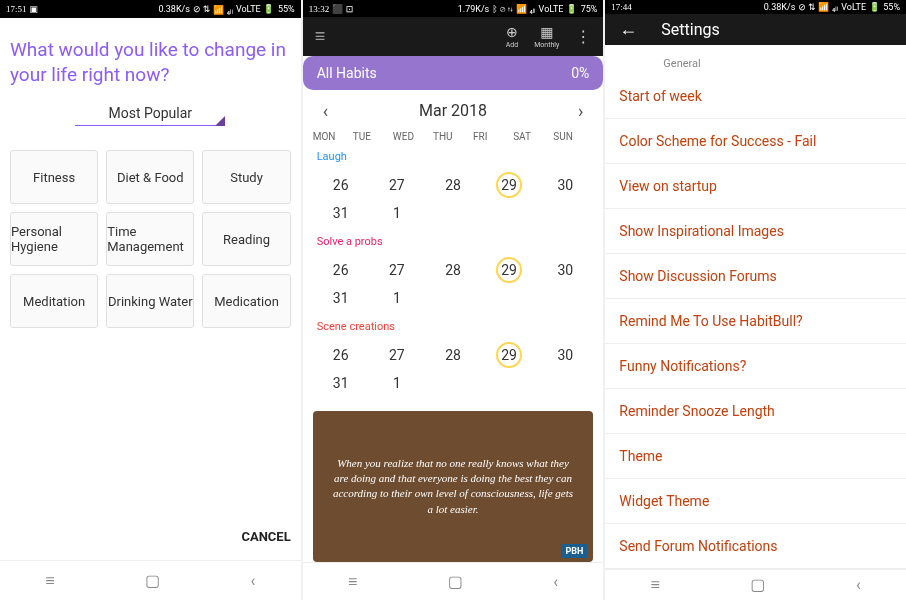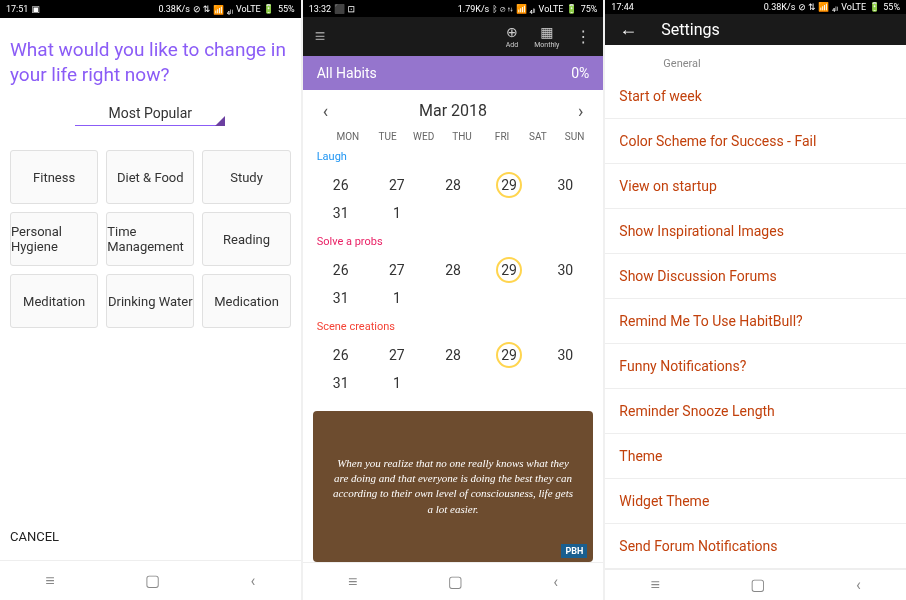--- a/index.html
+++ b/index.html
@@ -1,44 +1,44 @@
 <!DOCTYPE html>
 <html><head>
 <meta charset="utf-8">
 <style>
 * { box-sizing: border-box; margin: 0; padding: 0; }
 body { background: #f0f0f0; font-family: -apple-system, Roboto, sans-serif; display: flex; gap: 2px; width: 906px; height: 600px; }
 .screen { width: 302px; height: 600px; background: #fff; display: flex; flex-direction: column; position: relative; overflow: hidden; }
 .status-bar { height: 18px; background: #000; color: #fff; font-size: 9px; display: flex; align-items: center; justify-content: space-between; padding: 0 6px; }
 .status-right { display: flex; align-items: center; gap: 3px; }
-.status-left { display: flex; align-items: flex-start; gap: 3px; }
+.status-left { display: flex; align-items: flex-start; gap: 3px; font-family: Liberation Serif, serif; }
 
 
 .s1-content { flex: 1; padding: 20px 10px 0; display: flex; flex-direction: column; }
 .s1-title { color: #8b5cf6; font-size: 19px; font-weight: 400; line-height: 1.3; margin-bottom: 18px; }
 .s1-dropdown { align-self: center; width: 150px; text-align: center; padding-bottom: 4px; border-bottom: 1px solid #8b5cf6; font-size: 14px; color: #333; position: relative; margin-bottom: 24px; }
 .s1-dropdown::after { content: ''; position: absolute; right: 0; bottom: -1px; width: 0; height: 0; border-left: 10px solid transparent; border-bottom: 10px solid #6b3fa0; }
 .s1-grid { display: grid; grid-template-columns: 1fr 1fr 1fr; gap: 8px; }
 .s1-btn { border: 1px solid #e0e0e0; background: #fafafa; border-radius: 3px; height: 54px; display: flex; align-items: center; justify-content: center; font-size: 13px; color: #333; }
-.s1-cancel { text-align: left; font-weight: 400; font-size: 13px; padding: 16px 0; color: #222; }
+.s1-cancel { text-align: right; font-weight: 700; font-size: 13px; padding: 16px 0; color: #222; }
 .nav-bar { height: 40px; display: flex; align-items: center; justify-content: space-around; border-top: 1px solid #eee; }
 .nav-icon { color: #888; font-size: 16px; }
 
 
 .s2-topbar { height: 40px; background: #1a1a1a; display: flex; align-items: center; justify-content: space-between; padding: 0 12px; }
 .s2-menu { color: #999; font-size: 18px; }
 .s2-actions { display: flex; gap: 16px; align-items: center; }
 .s2-action { display: flex; flex-direction: column; align-items: center; color: #ccc; font-size: 7px; gap: 1px; }
 .s2-action-icon { font-size: 14px; }
 .s2-more { color: #ccc; font-size: 16px; }
-.s2-habits-bar { background: #9575cd; color: #fff; height: 36px; display: flex; align-items: center; justify-content: space-between; padding: 0 14px; font-size: 14px; }
+.s2-habits-bar { background: #9575cd; color: #fff; height: 36px; display: flex; align-items: center; justify-content: space-between; padding: 0 14px; font-size: 14px; border-radius: 10px; }
 .s2-cal-header { display: flex; align-items: center; justify-content: space-between; padding: 10px 20px 6px; }
 .s2-cal-nav { font-size: 18px; color: #555; }
 .s2-cal-month { font-size: 16px; color: #333; }
-.s2-days-header { display: grid; grid-template-columns: repeat(7, 1fr); text-align: right; font-size: 10px; color: #666; padding: 4px 19px; }
+.s2-days-header { display: grid; grid-template-columns: repeat(7, 1fr); text-align: left; font-size: 10px; color: #666; padding: 4px 10px; }
 .s2-habit-label { font-size: 11px; padding: 4px 14px; }
 .s2-habit-label.laugh { color: #2196f3; }
 .s2-habit-label.solve { color: #e91e63; }
 .s2-habit-label.scene { color: #f44336; }
 .s2-week { display: grid; grid-template-columns: repeat(5, 1fr); text-align: center; padding: 4px 10px; }
 .s2-day { font-size: 14px; color: #333; height: 28px; display: flex; align-items: center; justify-content: center; }
 .s2-day.today span { width: 26px; height: 26px; border: 2px solid #ffd54f; border-radius: 50%; display: flex; align-items: center; justify-content: center; }
 .s2-card { margin: 10px 10px 0; background: #6d4c2f; border-radius: 4px; height: 155px; position: relative; display: flex; align-items: center; justify-content: center; padding: 20px; }
 .s2-quote { color: #fff; font-size: 11px; text-align: center; font-style: italic; line-height: 1.4; font-family: cursive; }
 .s2-pbh { position: absolute; bottom: 4px; right: 6px; color: #fff; background: #1a5f8f; font-size: 9px; font-weight: bold; padding: 2px 4px; }

